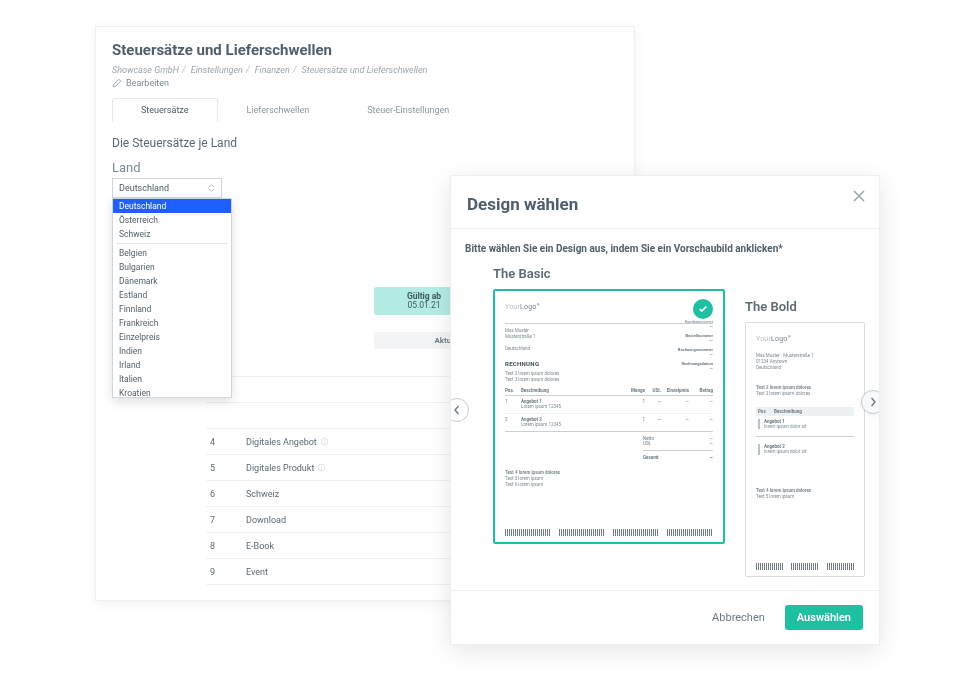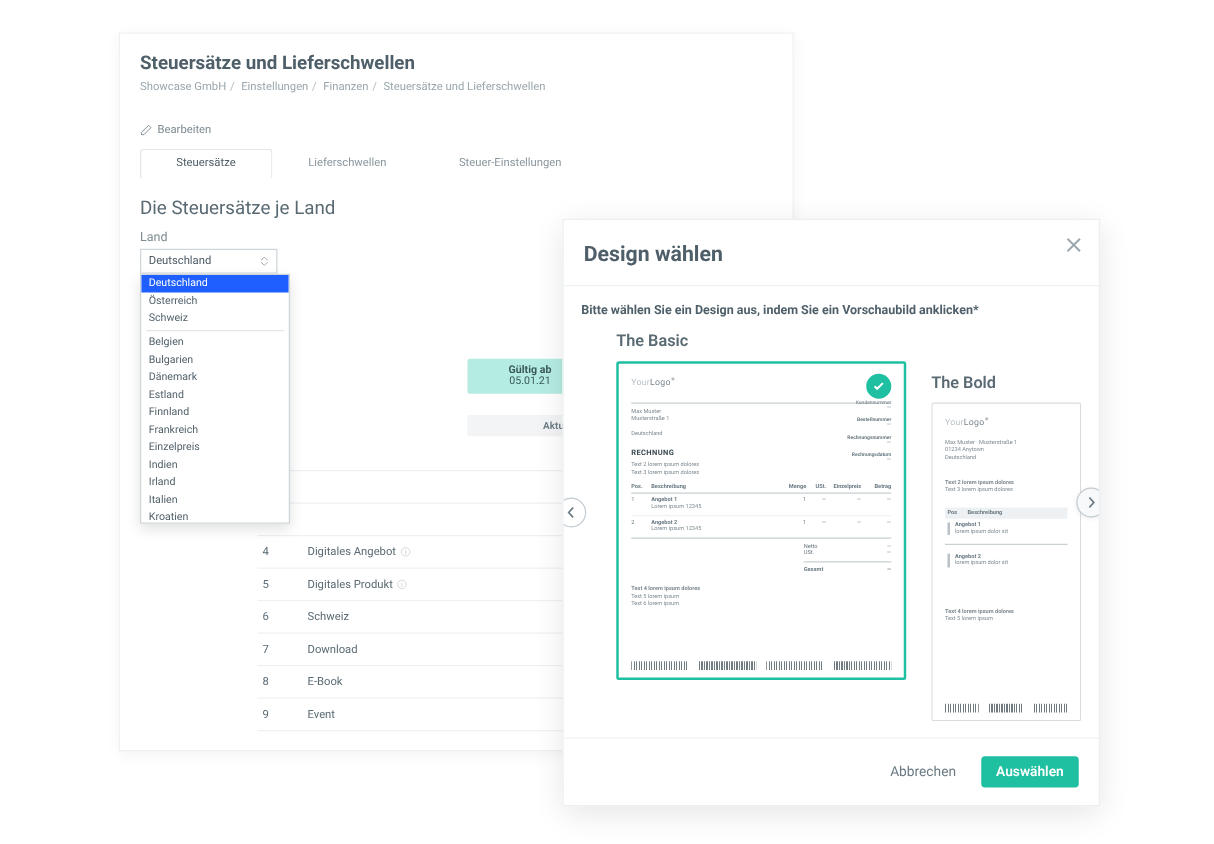--- a/index.html
+++ b/index.html
@@ -9,36 +9,36 @@
   .panel-left {
     position: absolute;
     left: 95px; top: 26px;
     width: 540px; height: 575px;
     background: #fff;
     border: 1px solid #eef0f2;
     box-shadow: 0 3px 12px rgba(0,0,0,0.05);
     padding: 14px 16px;
   }
   .page-title { font-size: 15px; font-weight: 700; color: #4e5f69; margin-bottom: 6px; }
-  .breadcrumb { font-size: 9px; color: #9aa6ad; margin-bottom: 24px; }
+  .breadcrumb { font-size: 9px; color: #9aa6ad; margin-bottom: 3px; font-style: italic; }
   .breadcrumb span { margin: 0 3px; color:#b4bcc1; }
   .edit-link { font-size: 9px; color:#7d8a91; margin-bottom: 10px; display:flex; align-items:center; gap:4px; cursor:pointer; }
   .edit-link svg { width:10px; height:10px; }
 
   .tabs { display:flex; gap:0; font-size:9px; margin-top:6px; }
   .tab {
     padding:6px 28px; border:1px solid transparent; color:#8a969d; cursor:pointer;
   }
   .tab.active {
     border:1px solid #e3e7ea; border-bottom-color:#fff; background:#fff; color:#4c5b64;
     border-radius:3px 3px 0 0;
   }
 
-  .section-label { font-size:15px; color:#5a6a73; margin-top:14px; margin-bottom:10px; }
-  .field-label { font-size:10px; color:#7d8a91; margin-bottom:3px; }
+  .section-label { font-size:12px; color:#5a6a73; margin-top:14px; margin-bottom:10px; }
+  .field-label { font-size:13px; color:#7d8a91; margin-bottom:3px; }
 
   .select-wrap { position:relative; width:110px; }
   .select-display {
     border:1px solid #cfd6da; font-size:9px; padding:4px 6px;
     display:flex; justify-content:space-between; align-items:center; color:#4a5a63;
     background:#fff; cursor:pointer;
   }
   .caret-v { width:8px; display:flex; flex-direction:column; align-items:center; gap:0; }
   .caret-v svg { width:7px; height:4px; }
 

